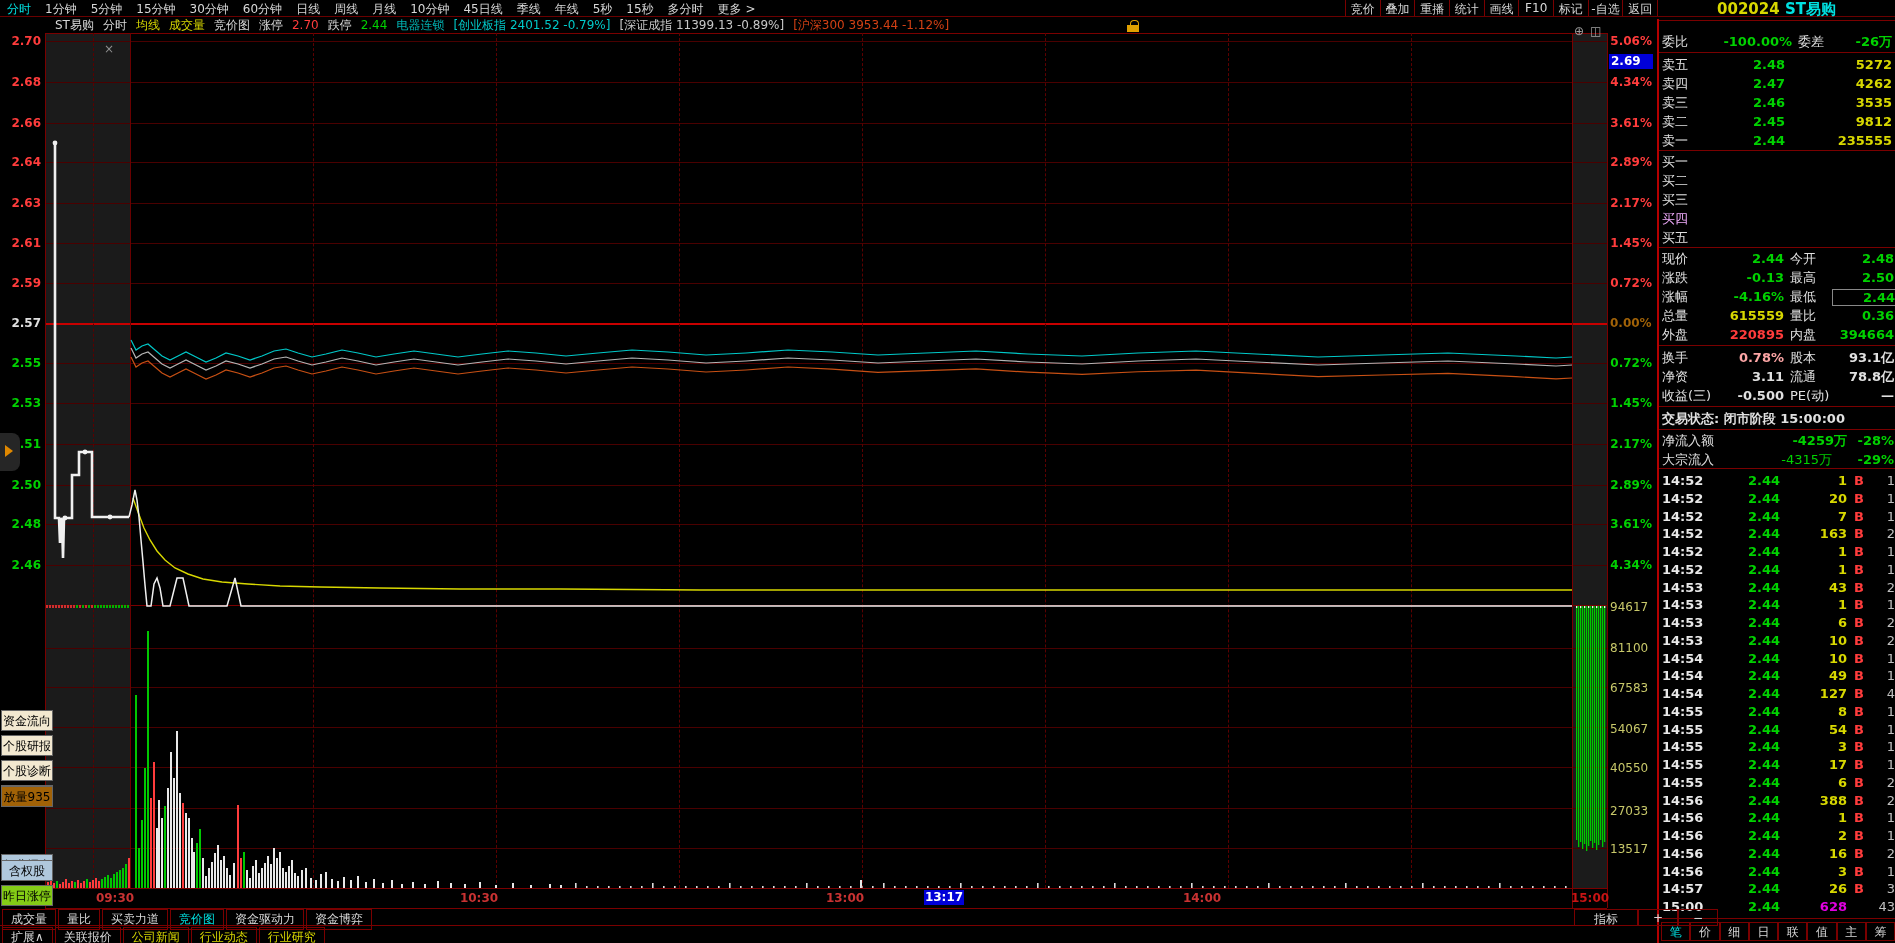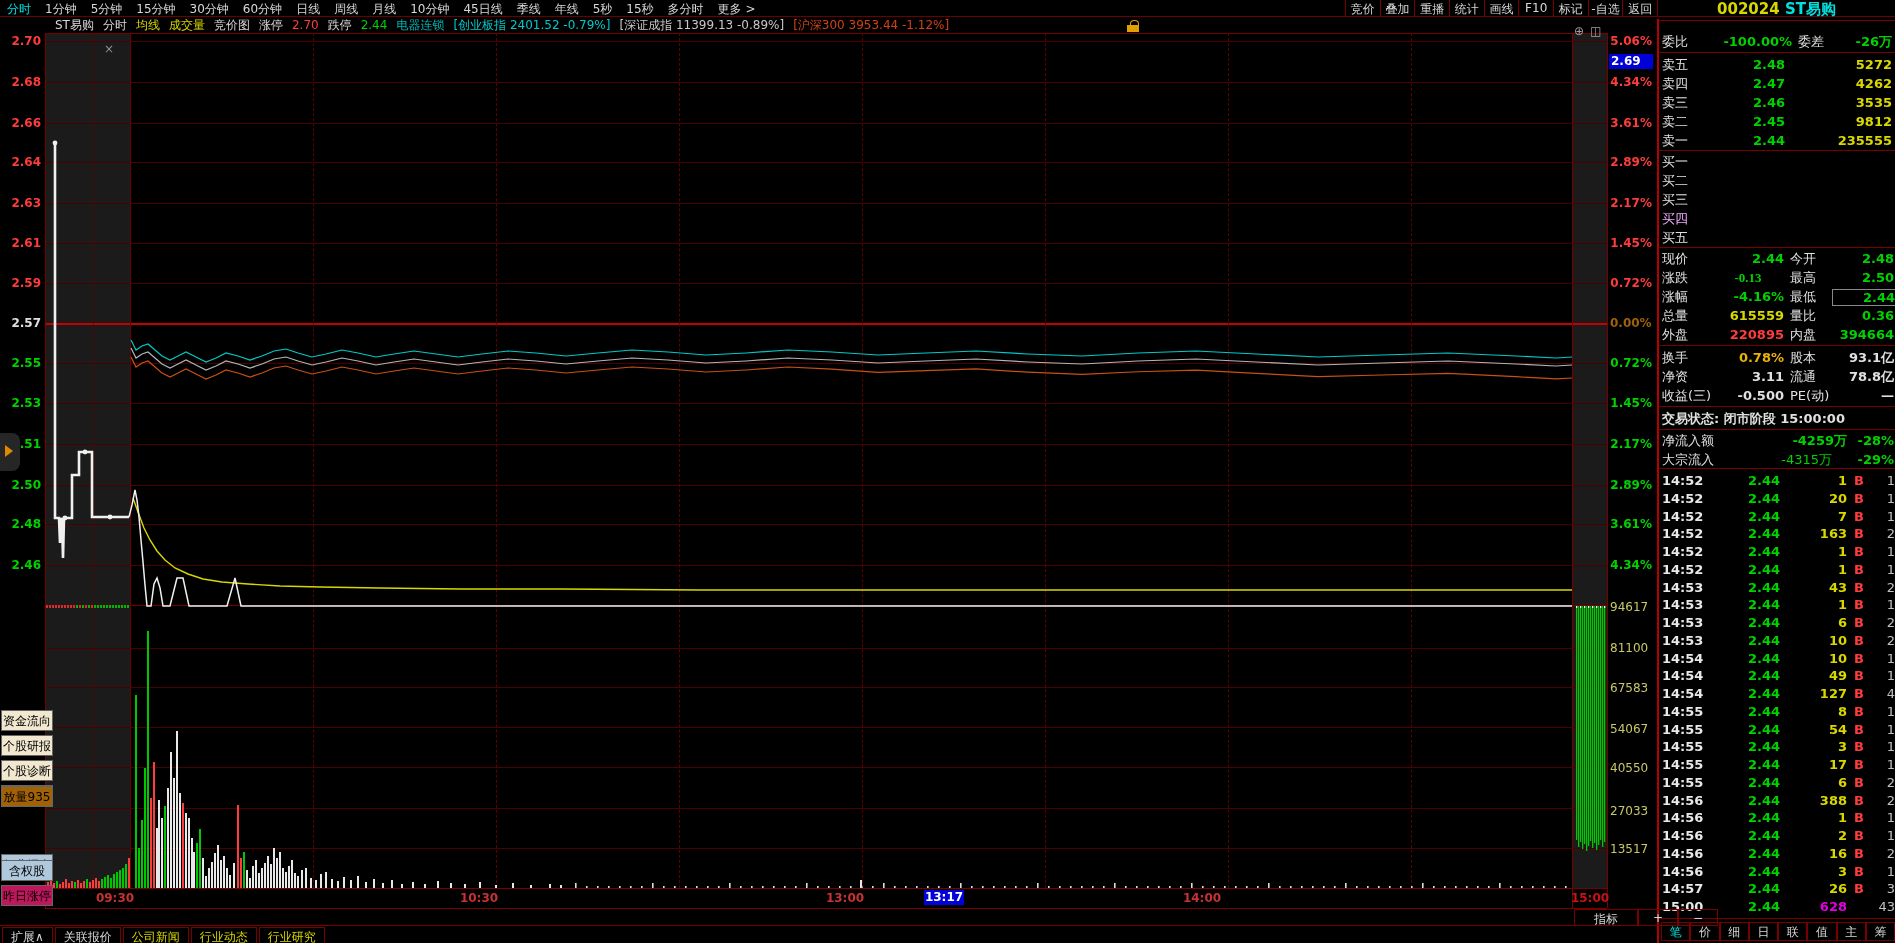--- a/index.html
+++ b/index.html
@@ -445,21 +445,21 @@
       </div>
       <div class="sep-h" style="top: 228px; left: 0px;"></div>
       <div class="prow" style="top: 231px; left: 3px; width: 233px;">
         <span class="pcell" style="color: rgb(224, 224, 224); font-weight: normal; left: 0px;">现价</span>
         <span class="pcell" style="color: rgb(0, 210, 0); font-weight: bold; left: 50px; width: 72px; text-align: right;">2.44</span>
         <span class="pcell" style="color: rgb(224, 224, 224); font-weight: normal; left: 128px;">今开</span>
         <span class="pcell" style="color: rgb(0, 210, 0); font-weight: bold; left: 170px; width: 62px; text-align: right;">2.48</span>
       </div>
       <div class="prow" style="top: 250px; left: 3px; width: 233px;">
         <span class="pcell" style="color: rgb(224, 224, 224); font-weight: normal; left: 0px;">涨跌</span>
-        <span class="pcell" style="color: rgb(0, 210, 0); font-weight: bold; left: 50px; width: 72px; text-align: center; font-family: Liberation Serif, serif;">-0.13</span>
+        <span class="pcell" style="color: rgb(0, 210, 0); font-weight: bold; left: 50px; width: 72px; text-align: right;">-0.13</span>
         <span class="pcell" style="color: rgb(224, 224, 224); font-weight: normal; left: 128px;">最高</span>
         <span class="pcell" style="color: rgb(0, 210, 0); font-weight: bold; left: 170px; width: 62px; text-align: right;">2.50</span>
       </div>
       <div class="prow" style="top: 269px; left: 3px; width: 233px;">
         <span class="pcell" style="color: rgb(224, 224, 224); font-weight: normal; left: 0px;">涨幅</span>
         <span class="pcell" style="color: rgb(0, 210, 0); font-weight: bold; left: 50px; width: 72px; text-align: right;">-4.16%</span>
         <span class="pcell" style="color: rgb(224, 224, 224); font-weight: normal; left: 128px;">最低</span>
         <span class="pcell" style="color: rgb(0, 210, 0); font-weight: bold; left: 170px; width: 62px; text-align: right; border: 1px solid rgb(136, 136, 136); line-height: 15px; height: 15px; top: 1px;">2.44</span>
       </div>
       <div class="prow" style="top: 288px; left: 3px; width: 233px;">
@@ -469,21 +469,21 @@
         <span class="pcell" style="color: rgb(0, 210, 0); font-weight: bold; left: 170px; width: 62px; text-align: right;">0.36</span>
       </div>
       <div class="prow" style="top: 307px; left: 3px; width: 233px;">
         <span class="pcell" style="color: rgb(224, 224, 224); font-weight: normal; left: 0px;">外盘</span>
         <span class="pcell" style="color: rgb(255, 60, 60); font-weight: bold; left: 50px; width: 72px; text-align: right;">220895</span>
         <span class="pcell" style="color: rgb(224, 224, 224); font-weight: normal; left: 128px;">内盘</span>
         <span class="pcell" style="color: rgb(0, 210, 0); font-weight: bold; left: 170px; width: 62px; text-align: right;">394664</span>
       </div>
       <div class="prow" style="top: 330px; left: 3px; width: 233px;">
         <span class="pcell" style="color: rgb(224, 224, 224); font-weight: normal; left: 0px;">换手</span>
-        <span class="pcell" style="color: #eab308; font-weight: bold; left: 50px; width: 72px; text-align: right;">0.78%</span>
+        <span class="pcell" style="color: #fca5a5; font-weight: bold; left: 50px; width: 72px; text-align: right;">0.78%</span>
         <span class="pcell" style="color: rgb(224, 224, 224); font-weight: normal; left: 128px;">股本</span>
         <span class="pcell" style="color: rgb(224, 224, 224); font-weight: bold; left: 170px; width: 62px; text-align: right;">93.1亿</span>
       </div>
       <div class="prow" style="top: 349px; left: 3px; width: 233px;">
         <span class="pcell" style="color: rgb(224, 224, 224); font-weight: normal; left: 0px;">净资</span>
         <span class="pcell" style="color: rgb(224, 224, 224); font-weight: bold; left: 50px; width: 72px; text-align: right;">3.11</span>
         <span class="pcell" style="color: rgb(224, 224, 224); font-weight: normal; left: 128px;">流通</span>
         <span class="pcell" style="color: rgb(224, 224, 224); font-weight: bold; left: 170px; width: 62px; text-align: right;">78.8亿</span>
       </div>
       <div class="prow" style="top: 368px; left: 3px; width: 233px;">
@@ -695,23 +695,24 @@
         <span class="tab-box" style="flex: 1 1 0%; text-align: center; margin-right: 0px; padding: 1px 0px;">筹</span>
       </div>
     </div>
 <div class="left-btn" style="left: 1px; top: 710px; background: rgb(242, 232, 208);">资金流向</div>
     <div class="left-btn" style="left: 1px; top: 735px; background: rgb(242, 232, 208);">个股研报</div>
     <div class="left-btn" style="left: 1px; top: 760px; background: rgb(242, 232, 208);">个股诊断</div>
     <div class="left-btn" style="left: 1px; top: 785px; background: rgb(242, 232, 208);">投顾服务</div>
     <div class="left-btn" style="left: 1px; top: 786px; background: #a16207;">放量935</div>
     <div class="left-btn" style="left: 1px; top: 854px; background: rgb(176, 200, 220);">行业掘金</div>
     <div class="left-btn" style="left: 1px; top: 860px; background: rgb(176, 200, 220);">含权股</div>
-    <div class="left-btn" style="left: 1px; top: 885px; background: #be185d;">昨日涨停</div>
+    <div class="left-btn" style="left: 1px; top: 885px; background: #84cc16;">昨日涨停</div>
     <div class="abs" style="left: 0px; top: 433px; width: 20px; height: 38px; background: rgb(38, 38, 38); border-radius: 0px 8px 8px 0px;">
       <div class="abs" style="left: 5px; top: 12px; width: 0px; height: 0px; border-top: 6px solid transparent; border-bottom: 6px solid transparent; border-left: 8px solid rgb(224, 136, 0);"></div>
     </div>
+    <div class="abs" style="left: 2px; top: 909px; width: 1572px; height: 17px; white-space: nowrap;"><span class="tab-box">成交量</span><span class="tab-box">量比</span><span class="tab-box">买卖力道</span><span class="tab-box active">竞价图</span><span class="tab-box">资金驱动力</span><span class="tab-box">资金博弈</span></div>
     <div class="abs" style="left: 1574px; top: 909px; width: 92px; height: 17px; display: flex;">
       <span class="tab-box" style="text-align: center; flex: 0 0 46px; margin-right: 0px;">指标</span>
       <span class="tab-box" style="text-align: center; flex: 0 0 22px; margin-right: 0px;">+</span>
       <span class="tab-box" style="text-align: center; flex: 0 0 22px; margin-right: 0px;">−</span>
     </div>
     <div class="abs" style="left: 2px; top: 927px; width: 1572px; height: 16px; white-space: nowrap;"><span class="tab-box">扩展∧</span><span class="tab-box">关联报价</span><span class="tab-box yellow">公司新闻</span><span class="tab-box yellow">行业动态</span><span class="tab-box yellow">行业研究</span></div>
   </div>
 
 </body></html>

